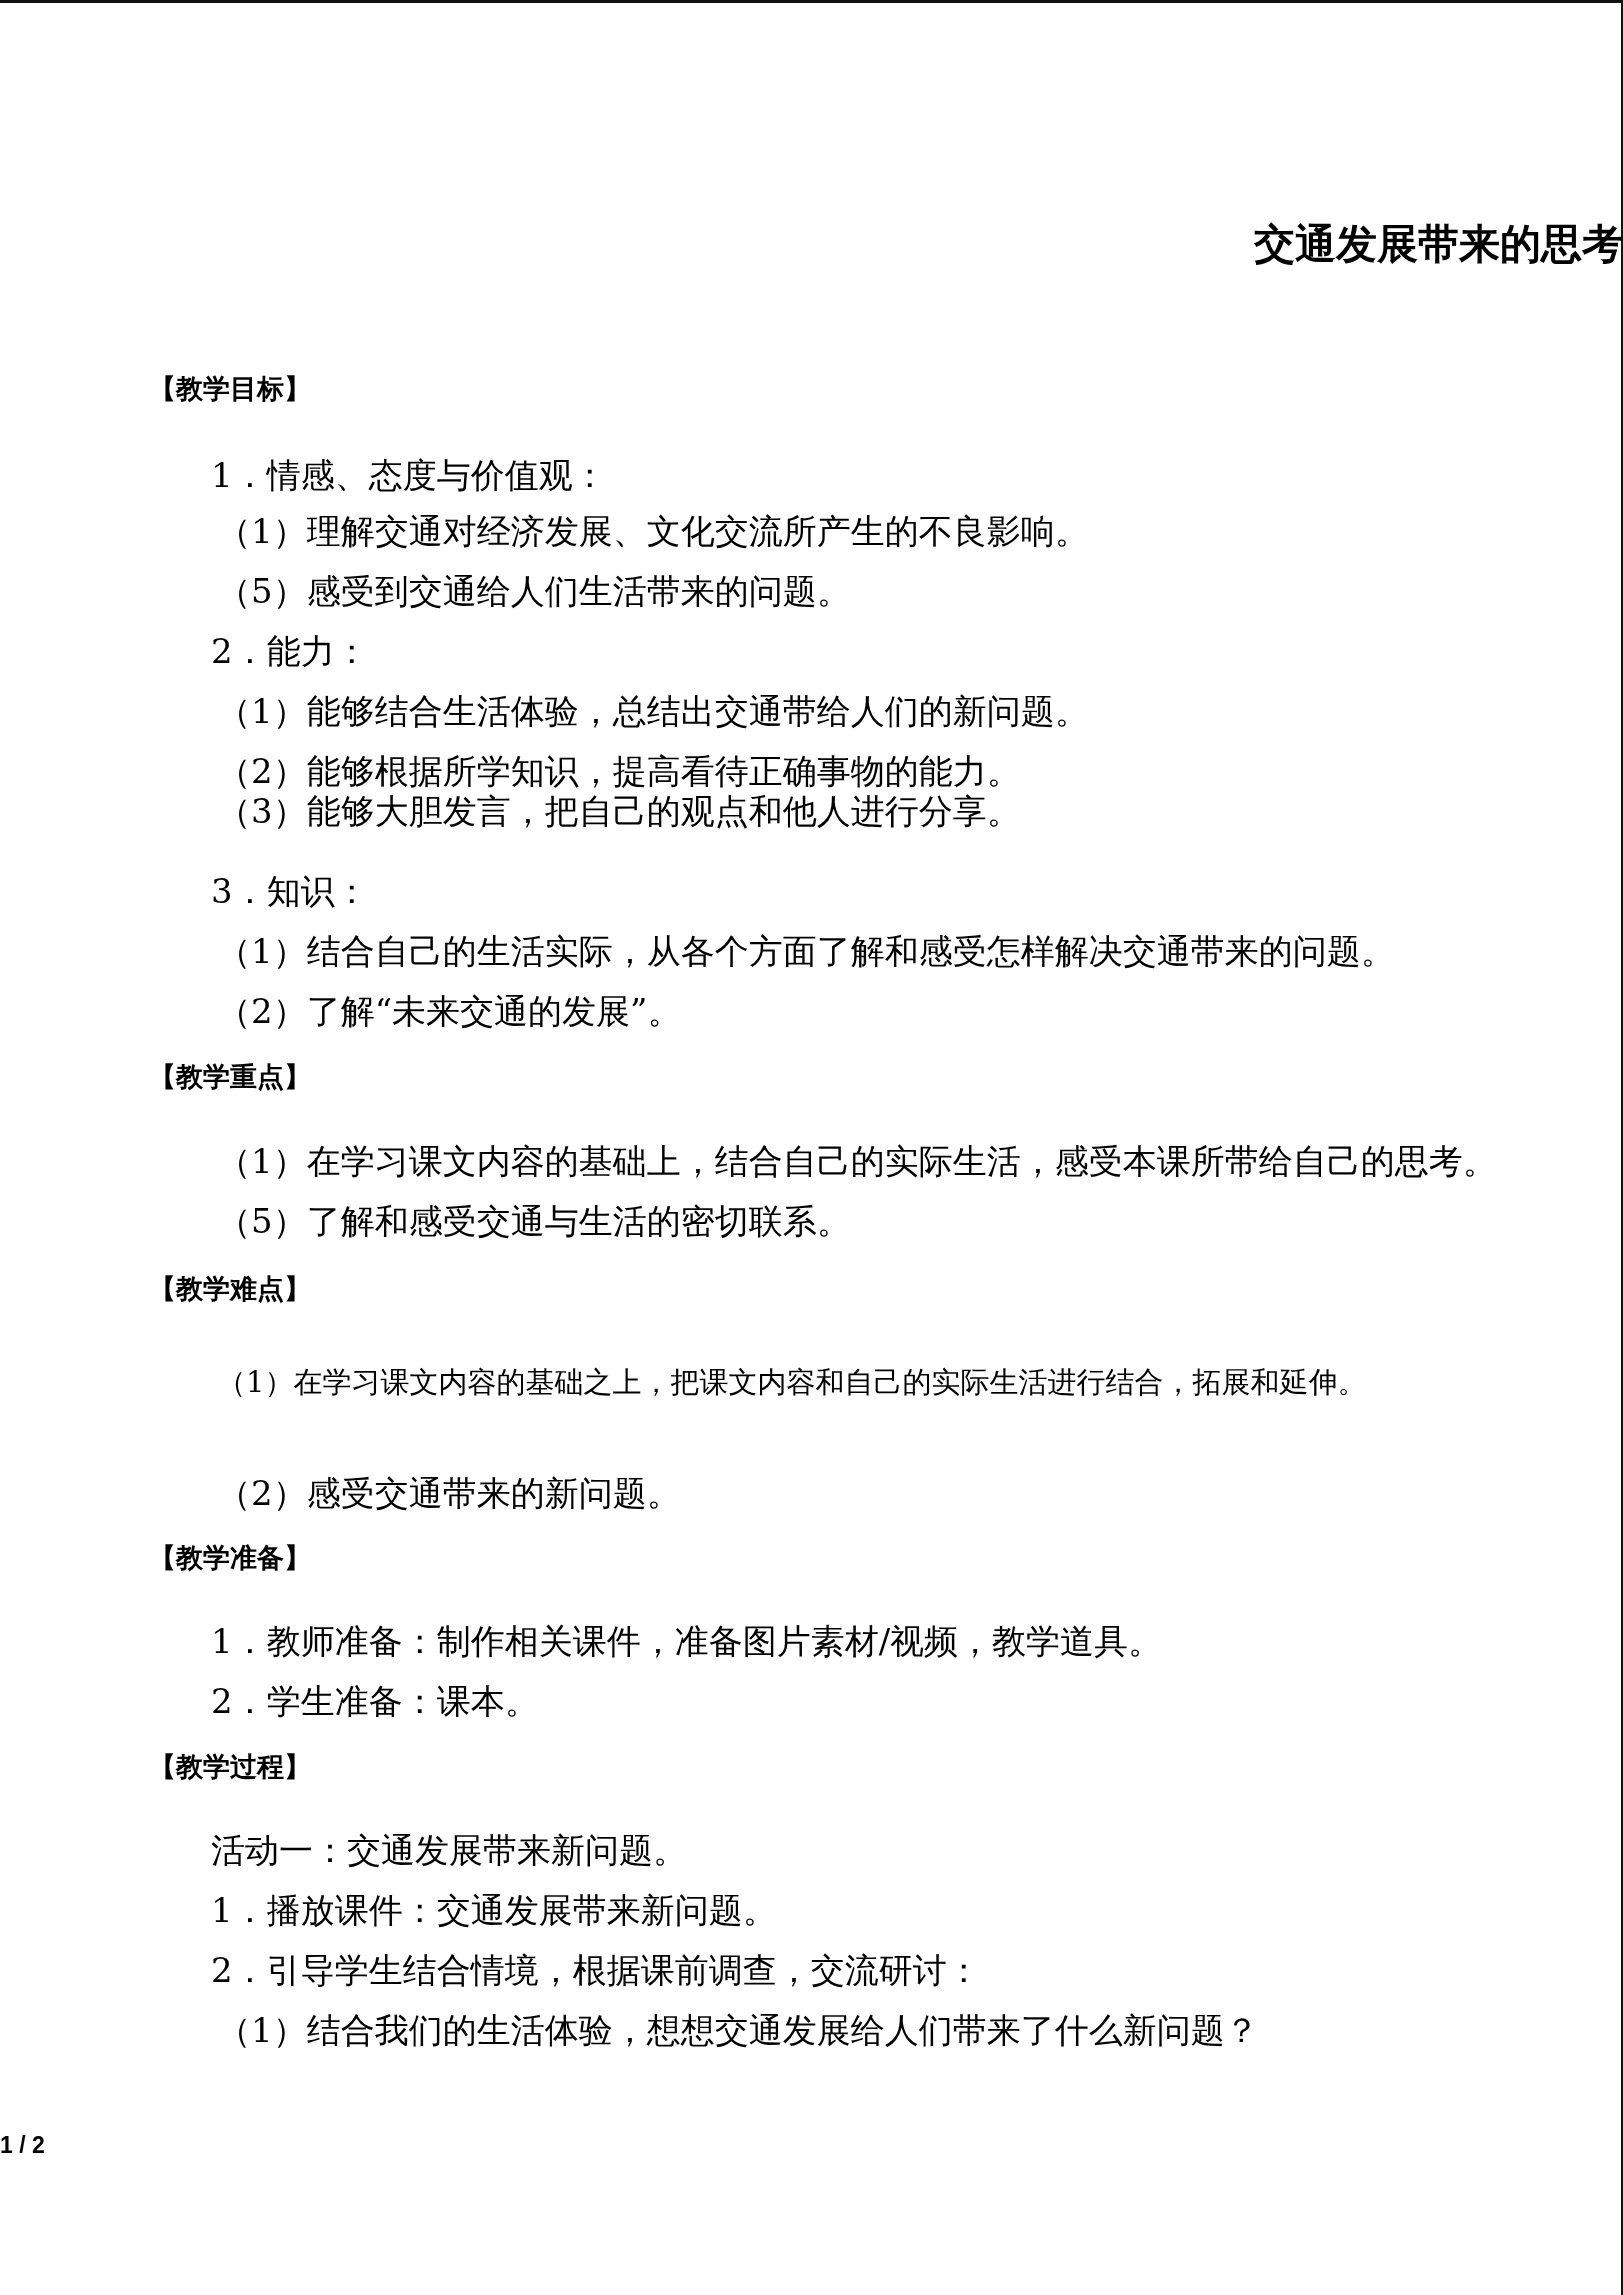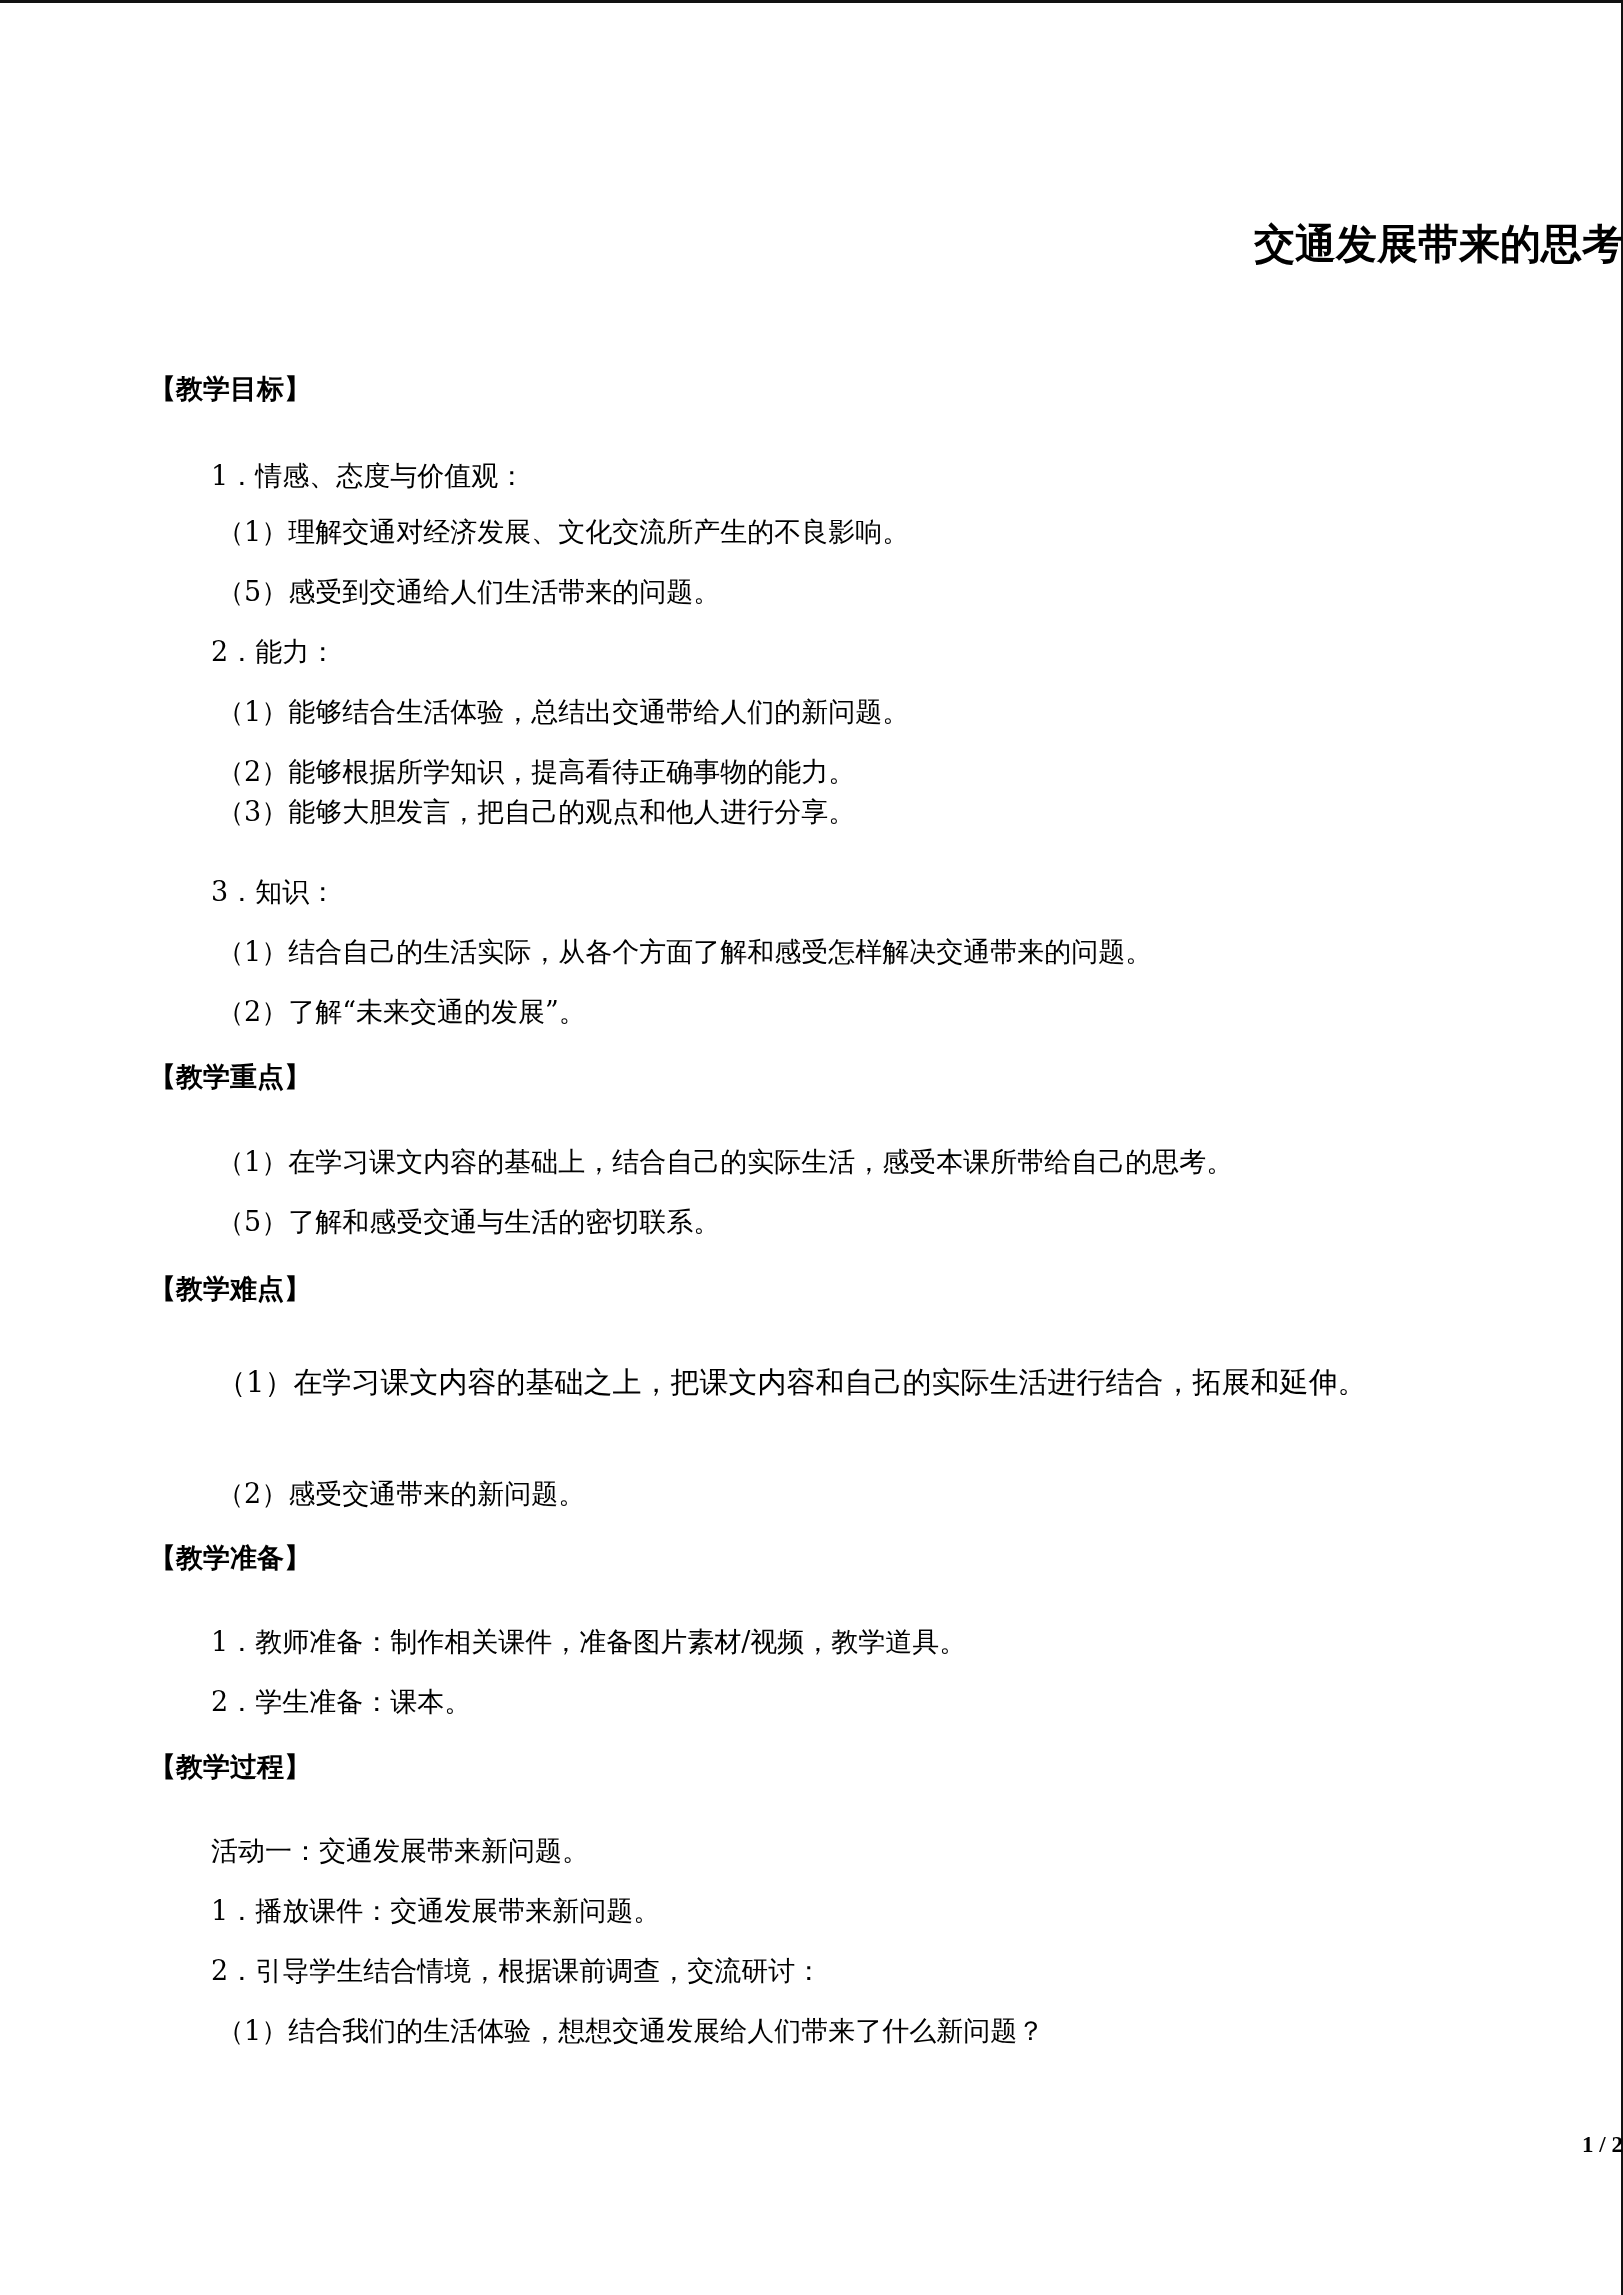--- a/index.html
+++ b/index.html
@@ -4,27 +4,27 @@
 <style>
   html, body { margin:0; padding:0; background:#ffffff; }
   body { width:1623px; height:2295px; position:relative; overflow:hidden;
          font-family:"DejaVu Serif","Liberation Serif",serif; color:#000; }
   .edge-top { position:absolute; left:0; top:0; width:1623px; height:2.7px; background:#111; }
   .edge-right { position:absolute; right:0; top:0; width:2px; height:2295px; background:#111; }
   .title { position:absolute; left:0; width:1623px; top:217px; text-align:right;
            font-family:"DejaVu Sans","Liberation Sans",sans-serif; font-weight:bold; font-size:41px; line-height:55px; }
   .heading { position:absolute; left:149px; font-family:"DejaVu Sans","Liberation Sans",sans-serif;
              font-weight:bold; font-size:27px; line-height:48px; white-space:nowrap; }
-  .line { position:absolute; font-size:27px; line-height:41px; white-space:nowrap; }
+  .line { position:absolute; font-size:34px; line-height:41px; white-space:nowrap; }
   .l1 { left:211px; }
   .l2 { left:217px; }
   .wrap { position:absolute; left:149px; width:1295px; font-size:29px; line-height:60px;
           text-indent:68px; }
-  .footer { position:absolute; left:0; width:1623px; top:2132px; text-align:right;
-            font-family:Liberation Serif, serif; font-weight:bold; font-size:23px; }
+  .footer { position:absolute; left:0; width:1623px; top:2132px; text-align:left;
+            font-family:Liberation Sans, sans-serif; font-weight:bold; font-size:23px; }
 </style>
 </head>
 <body>
 
 <div class="edge-top"></div>
 <div class="edge-right"></div>
 
 <div class="title">交通发展带来的思考</div>
 
 <div class="heading" style="top:365px">【教学目标】</div>

